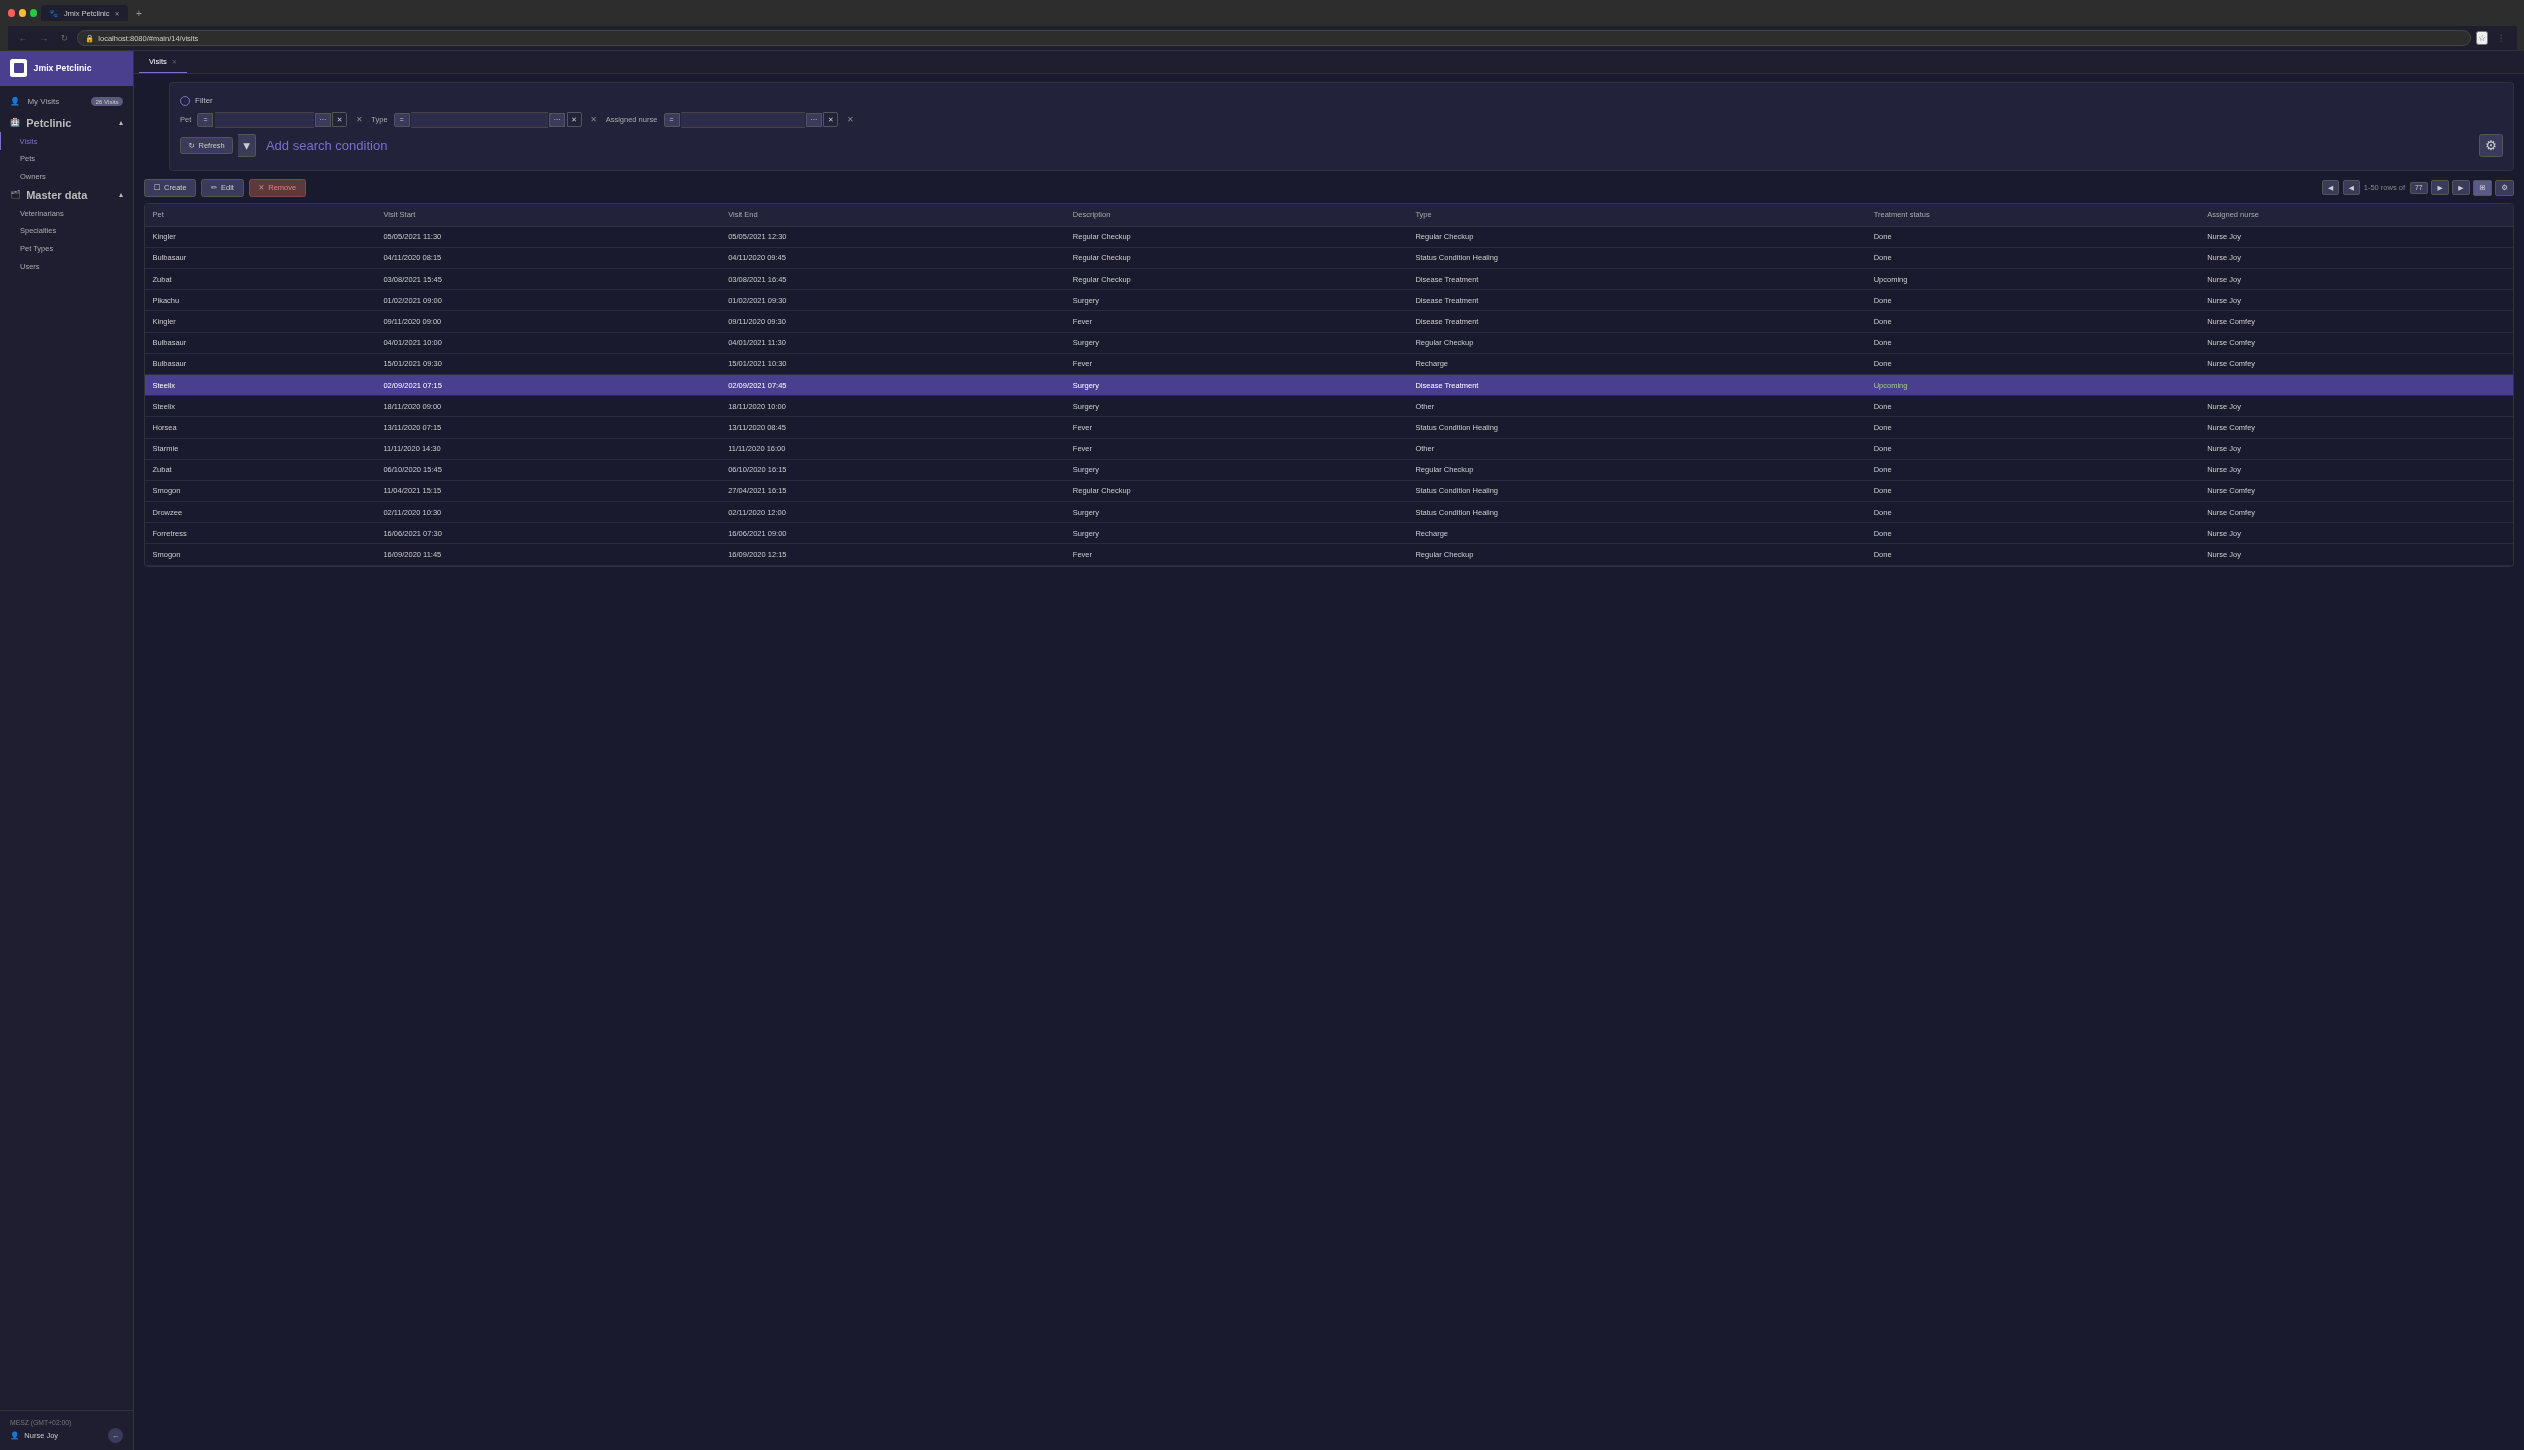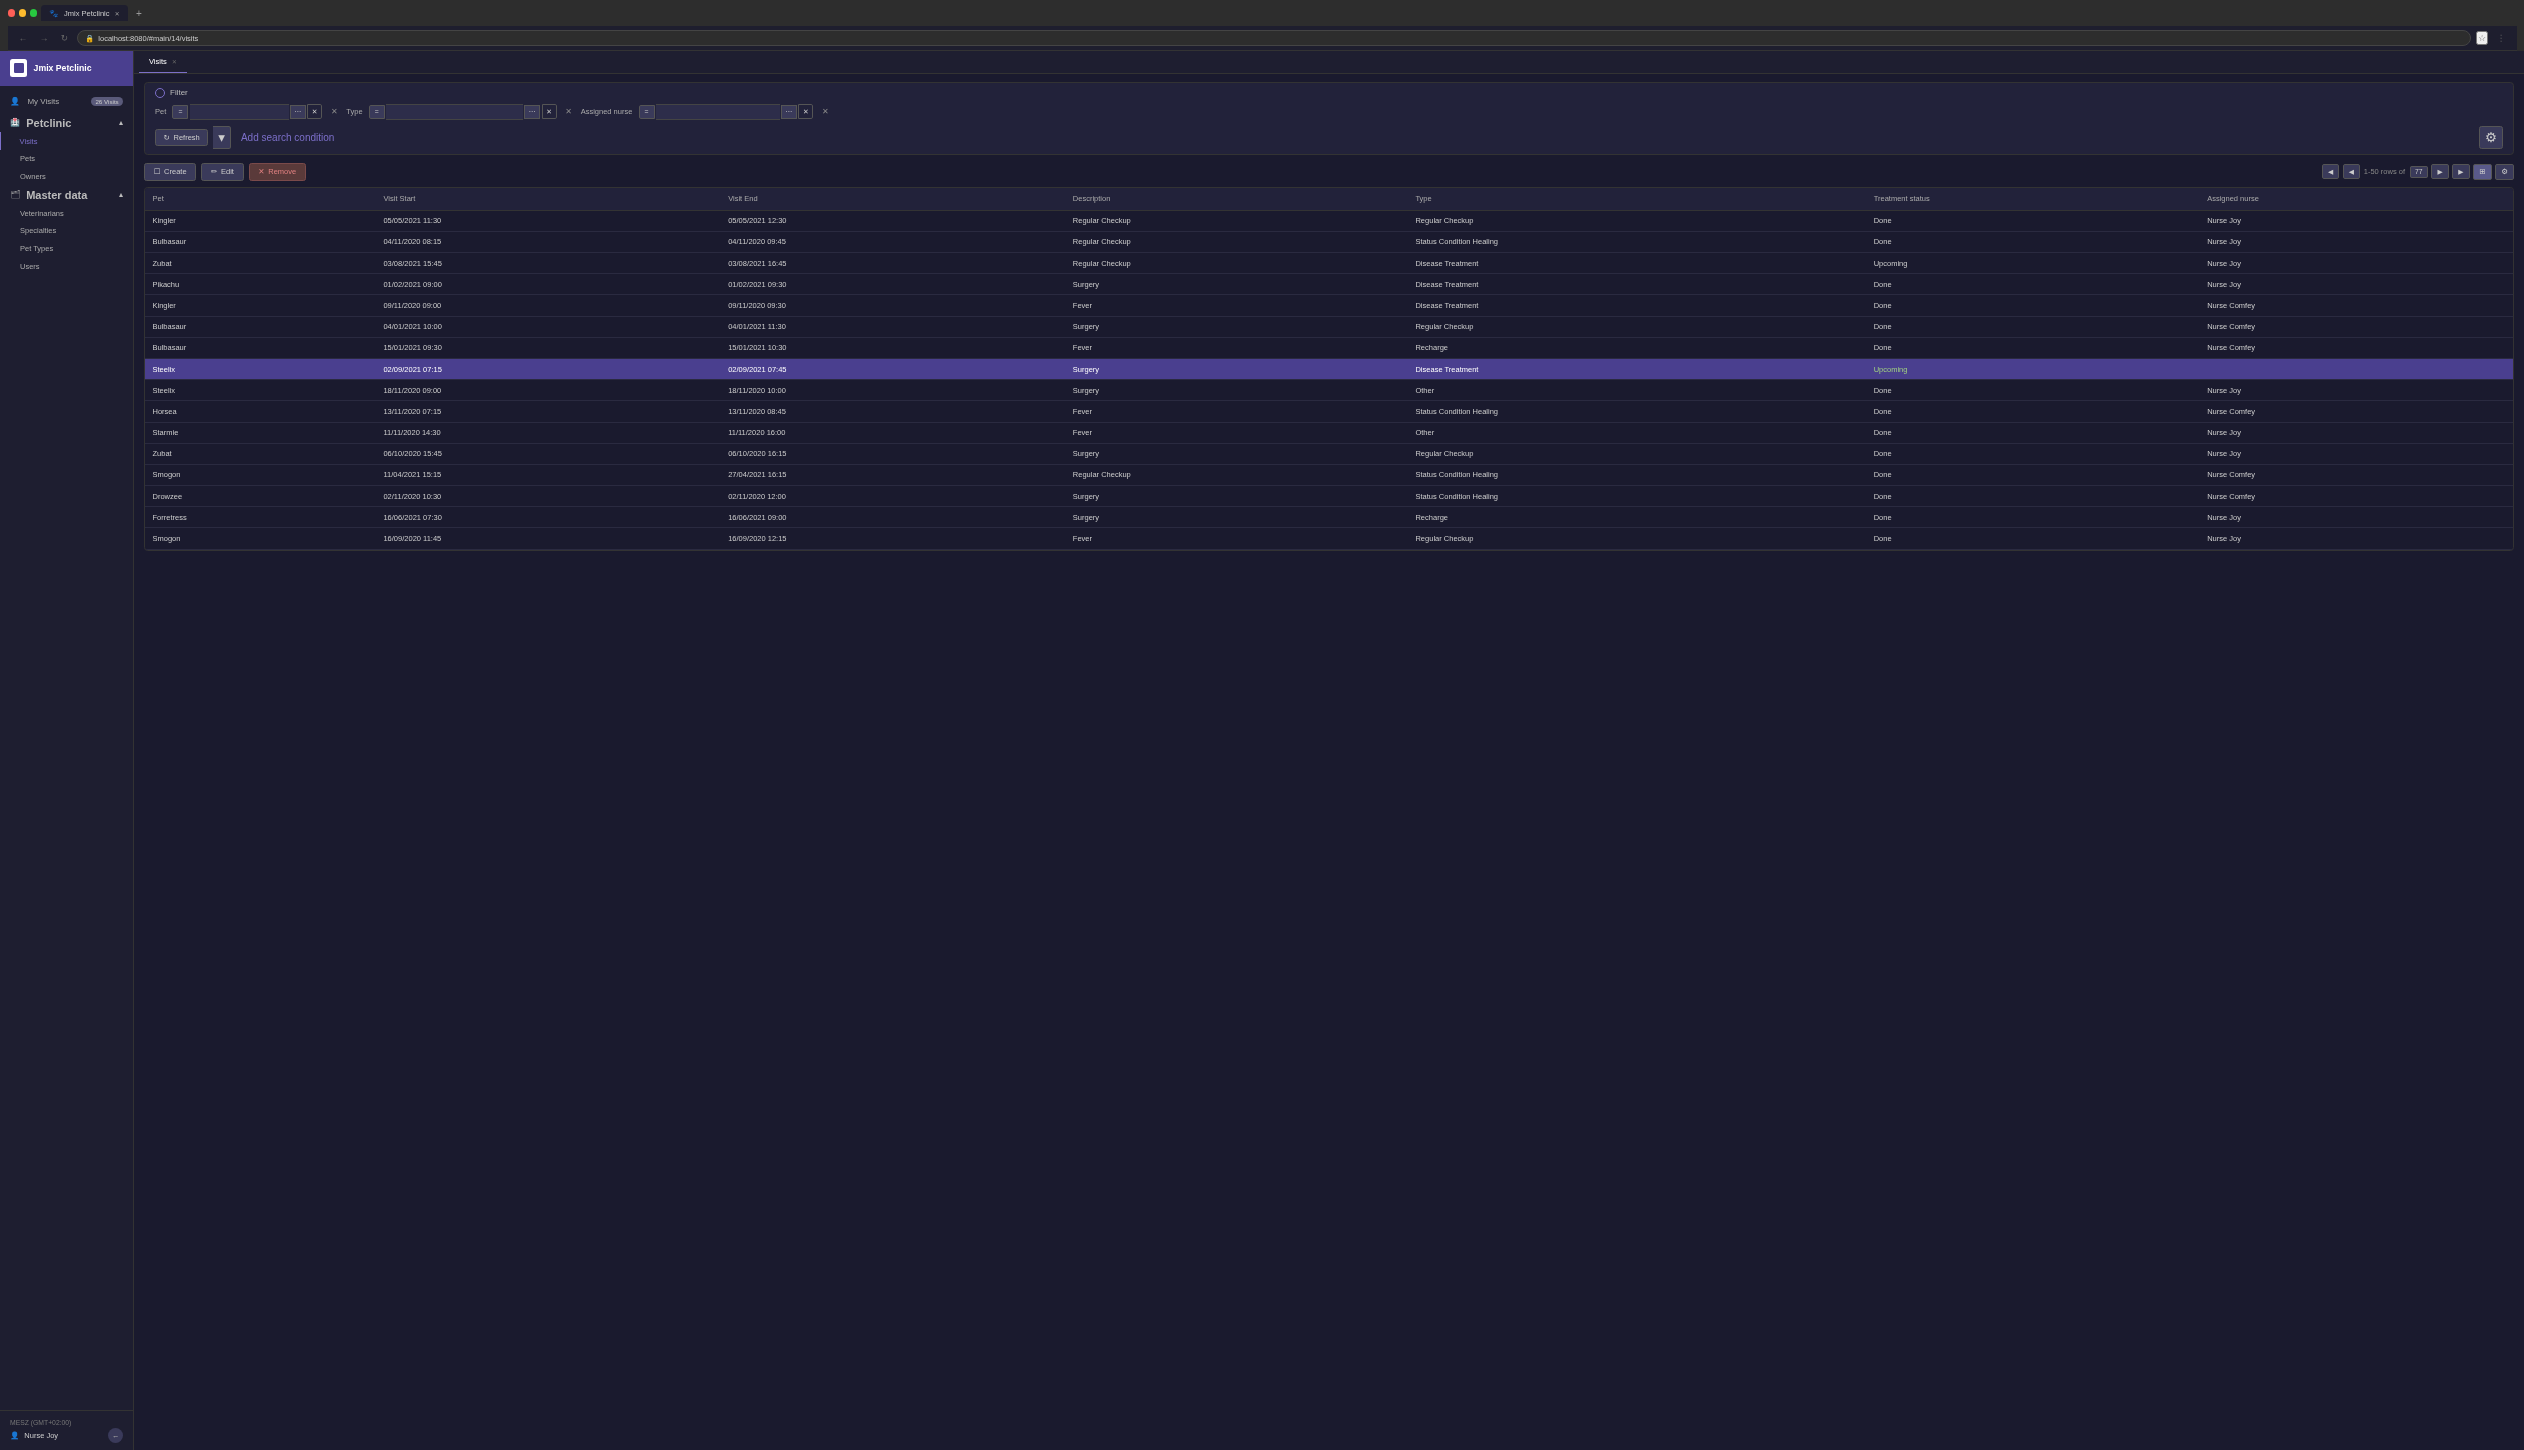--- a/index.html
+++ b/index.html
@@ -53,36 +53,36 @@
     .main-tab.active { color: #fff; border-bottom: 1.2px solid #7c6fc9; }
     .main-tab-close { color: #666; font-size: 6.2px; }
     .main-content { flex: 1; padding: 7.5px 10px; overflow-y: auto; }
 
     
     .view-tabs { display: flex; gap: 0; margin-bottom: 8.7px; }
     .view-tab { padding: 4.3px 10px; font-size: 7.5px; color: #aaa; cursor: pointer; border-bottom: 1.2px solid transparent; }
     .view-tab.active { color: #7c6fc9; border-bottom: 1.2px solid #7c6fc9; }
 
     
-    .filter-section { background: #22223a; border: 0.6px solid #333; border-radius: 3.7px; padding: 5px 10px; margin-bottom: 7.5px; }
+    .filter-section { background: #22223a; border: 0.6px solid #333; border-radius: 3.7px; padding: 13px 10px; margin-bottom: 7.5px; margin-left: 25px; }
     .filter-header { display: flex; align-items: center; gap: 5px; margin-bottom: 6.2px; color: #bbb; font-size: 8px; font-weight: 500; }
     .filter-circle { width: 10px; height: 10px; border: 1.2px solid #7c6fc9; border-radius: 50%; }
     .filter-row { display: flex; align-items: center; gap: 6.2px; flex-wrap: wrap; }
     .filter-label { color: #aaa; font-size: 7.5px; flex-shrink: 0; }
     .filter-input-group { display: flex; align-items: center; gap: 1.2px; }
     .filter-btn-eq { background: #3a3a5a; border: 0.6px solid #555; color: #ccc; padding: 2.5px 5px; font-size: 6.8px; border-radius: 1.9px 0 0 1.9px; cursor: pointer; }
     .filter-input { background: #2d2d4a; border: 0.6px solid #444; border-left: none; border-right: none; color: #ccc; padding: 2.5px 5px; font-size: 7.5px; width: 99px; outline: none; }
     .filter-input-select { background: #2d2d4a; border: 0.6px solid #444; border-left: none; border-right: none; color: #ccc; padding: 2.5px 5px; font-size: 7.5px; width: 137px; outline: none; appearance: none; }
     .filter-ellipsis { background: #3a3a5a; border: 0.6px solid #555; color: #ccc; padding: 2.5px 3.7px; font-size: 6.8px; cursor: pointer; }
     .filter-clear { background: none; border: 0.6px solid #555; color: #ccc; padding: 2.5px 3.7px; font-size: 6.8px; cursor: pointer; border-radius: 0 1.9px 1.9px 0; }
     .filter-x { background: none; border: none; color: #888; cursor: pointer; padding: 1.2px 2.5px; font-size: 8px; }
     .filter-actions { display: flex; align-items: center; gap: 5px; margin-top: 6.2px; }
     .btn-refresh { background: #3a3a5a; border: 0.6px solid #555; color: #ccc; padding: 3.1px 7.5px; border-radius: 2.5px; cursor: pointer; font-size: 7.5px; display: flex; align-items: center; gap: 3.7px; }
     .btn-refresh-arrow { background: #3a3a5a; border: 0.6px solid #555; border-left: none; color: #ccc; padding: 3.1px 5px; border-radius: 0 2.5px 2.5px 0; cursor: pointer; }
-    .add-condition { background: none; border: none; color: #7c6fc9; cursor: pointer; font-size: 10px; padding: 3.1px 5px; }
+    .add-condition { background: none; border: none; color: #7c6fc9; cursor: pointer; font-size: 13px; padding: 3.1px 5px; }
     .filter-gear { background: #3a3a5a; border: 0.6px solid #555; color: #ccc; padding: 3.1px 5px; border-radius: 2.5px; cursor: pointer; margin-left: auto; }
 
     
     .toolbar { display: flex; align-items: center; gap: 5px; margin-bottom: 6.2px; }
     .btn-create { background: #3a3a5a; border: 0.6px solid #555; color: #ccc; padding: 3.7px 8.7px; border-radius: 2.5px; cursor: pointer; font-size: 7.5px; display: flex; align-items: center; gap: 3.7px; }
     .btn-edit { background: #3a3a5a; border: 0.6px solid #555; color: #ccc; padding: 3.7px 8.7px; border-radius: 2.5px; cursor: pointer; font-size: 7.5px; display: flex; align-items: center; gap: 3.7px; }
     .btn-remove { background: #5a3a3a; border: 0.6px solid #7a4a4a; color: #e08080; padding: 3.7px 8.7px; border-radius: 2.5px; cursor: pointer; font-size: 7.5px; display: flex; align-items: center; gap: 3.7px; }
     .toolbar-right { margin-left: auto; display: flex; align-items: center; gap: 3.7px; color: #888; font-size: 7.5px; }
     .page-nav-btn { background: #3a3a5a; border: 0.6px solid #555; color: #ccc; padding: 2.5px 5px; border-radius: 1.9px; cursor: pointer; font-size: 6.8px; }
     .page-info { color: #888; font-size: 7.5px; }

